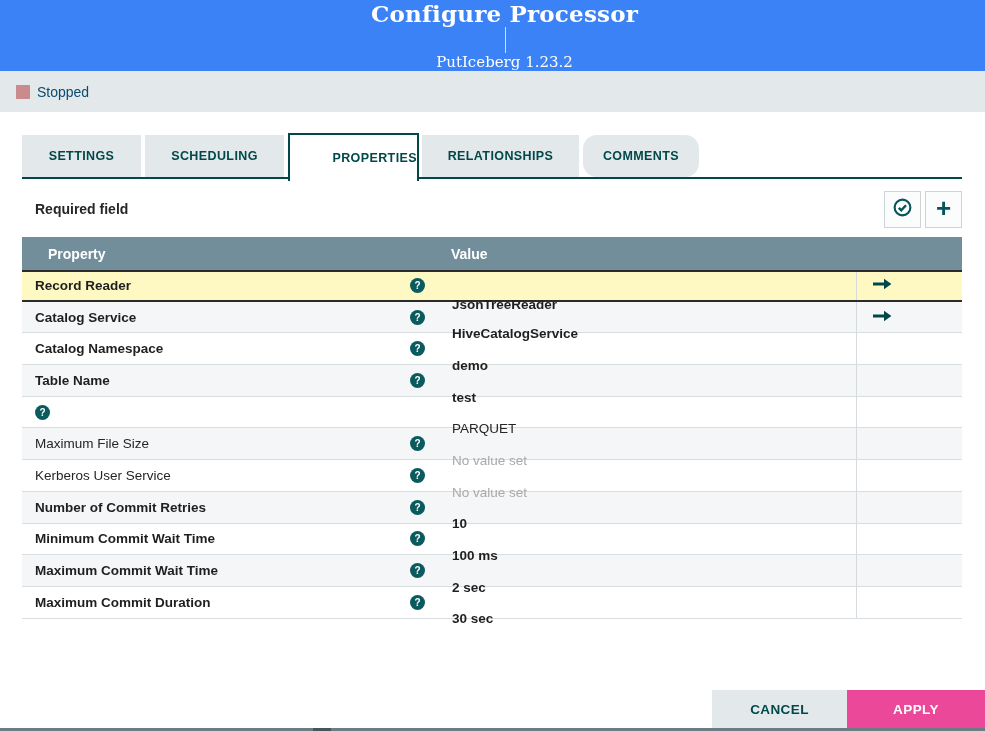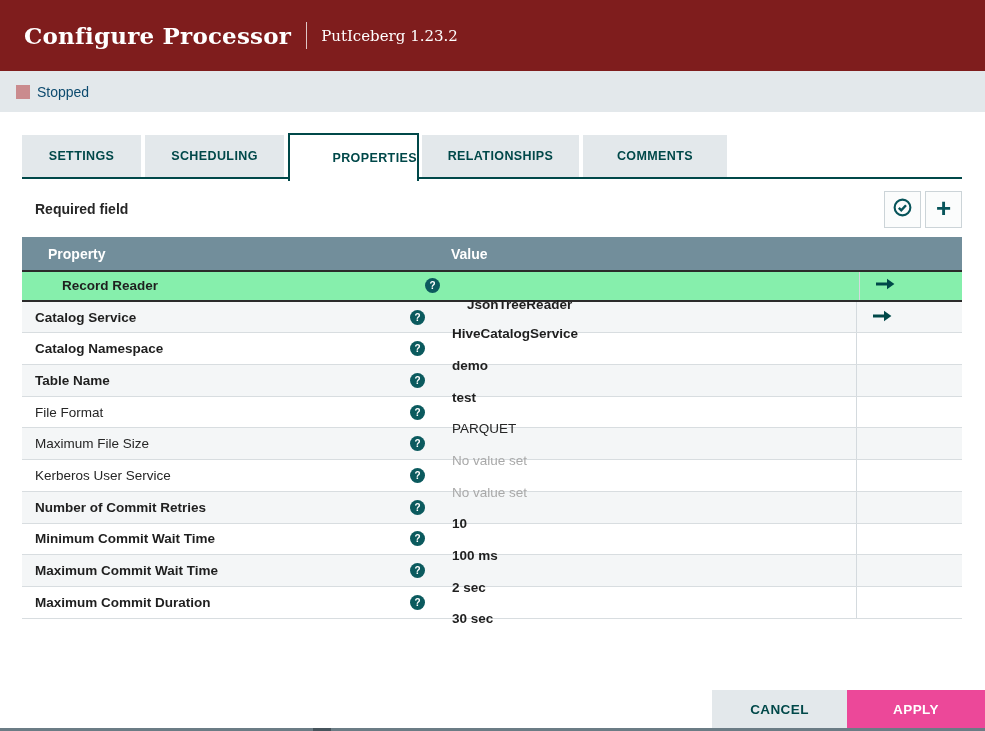--- a/index.html
+++ b/index.html
@@ -9,23 +9,24 @@
   .stage {
     position: relative;
     width: 985px; height: 731px;
     background: #ffffff;
     overflow: hidden;
   }
 
   
   .dlg-header {
     position: absolute; left: 0; top: 0; width: 985px; height: 71px;
-    background: #7f1d1d;
+    background: #3b82f6;
     display: flex; align-items: center;
     padding-left: 24px;
+    flex-direction: column;
   }
   .dlg-title {
     font-family: "DejaVu Serif", serif;
     font-size: 23px; font-weight: bold; color: #ffffff;
     letter-spacing: 0.2px;
   }
   .title-divider {
     width: 1px; height: 27px; background: rgba(255,255,255,0.75);
     margin: 0 14px 0 15px;
   }
@@ -67,21 +68,21 @@
     z-index: 3;
   }
   .tab-underline {
     position: absolute; left: 22px; top: 177px; width: 940px; height: 2px;
     background: #004849; z-index: 2;
   }
   .tab-0 { left: 22px;  width: 119px; }
   .tab-1 { left: 145px; width: 139px; }
   .tab-2 { left: 288px; width: 131px; justify-content: flex-end; }
   .tab-3 { left: 422px; width: 157px; }
-  .tab-4 { left: 583px; width: 144px; }
+  .tab-4 { left: 583px; width: 116px; border-radius: 14px; }
 
   
   .required-field {
     position: absolute; left: 35px; top: 201px;
     font-size: 14px; font-weight: bold; color: #262626;
   }
   .tool-btn {
     position: absolute; top: 191px; width: 37px; height: 37px;
     background: #fbfcfc; border: 1px solid #ccd4d8;
     display: flex; align-items: center; justify-content: center;
@@ -106,24 +107,23 @@
 
   .prow {
     display: flex; height: 31.7px; align-items: stretch;
     background: #ffffff;
     border-bottom: 1px solid #d8dde0;
     font-size: 13.5px;
     cursor: pointer;
   }
   .prow.alt { background: #f4f6f7; }
   .prow.highlight {
-    background: #86efac;
+    background: #fef9c3;
     border-top: 2px solid #2b2b2b;
     border-bottom: 2px solid #2b2b2b;
-    padding-left: 27px;
   }
   .cell-prop {
     width: 415px; display: flex; align-items: center;
     padding: 0 12px 0 13px;
   }
   .cell-value {
     width: 419px; display: flex; align-items: center;
     padding-left: 14px;
     border-left: 1px solid #d4dade;
     margin-top: 32px;
@@ -272,21 +272,20 @@
         <span class="help-icon">?</span>
       </div>
       <div class="cell-value">
         <span class="strong">test</span>
       </div>
       <div class="cell-arrow"></div>
     </div>
 
     <div class="prow">
       <div class="cell-prop">
-        <span class="prop-label">File Format</span>
         <span class="help-icon">?</span>
       </div>
       <div class="cell-value">
         <span>PARQUET</span>
       </div>
       <div class="cell-arrow"></div>
     </div>
 
     <div class="prow alt">
       <div class="cell-prop">

